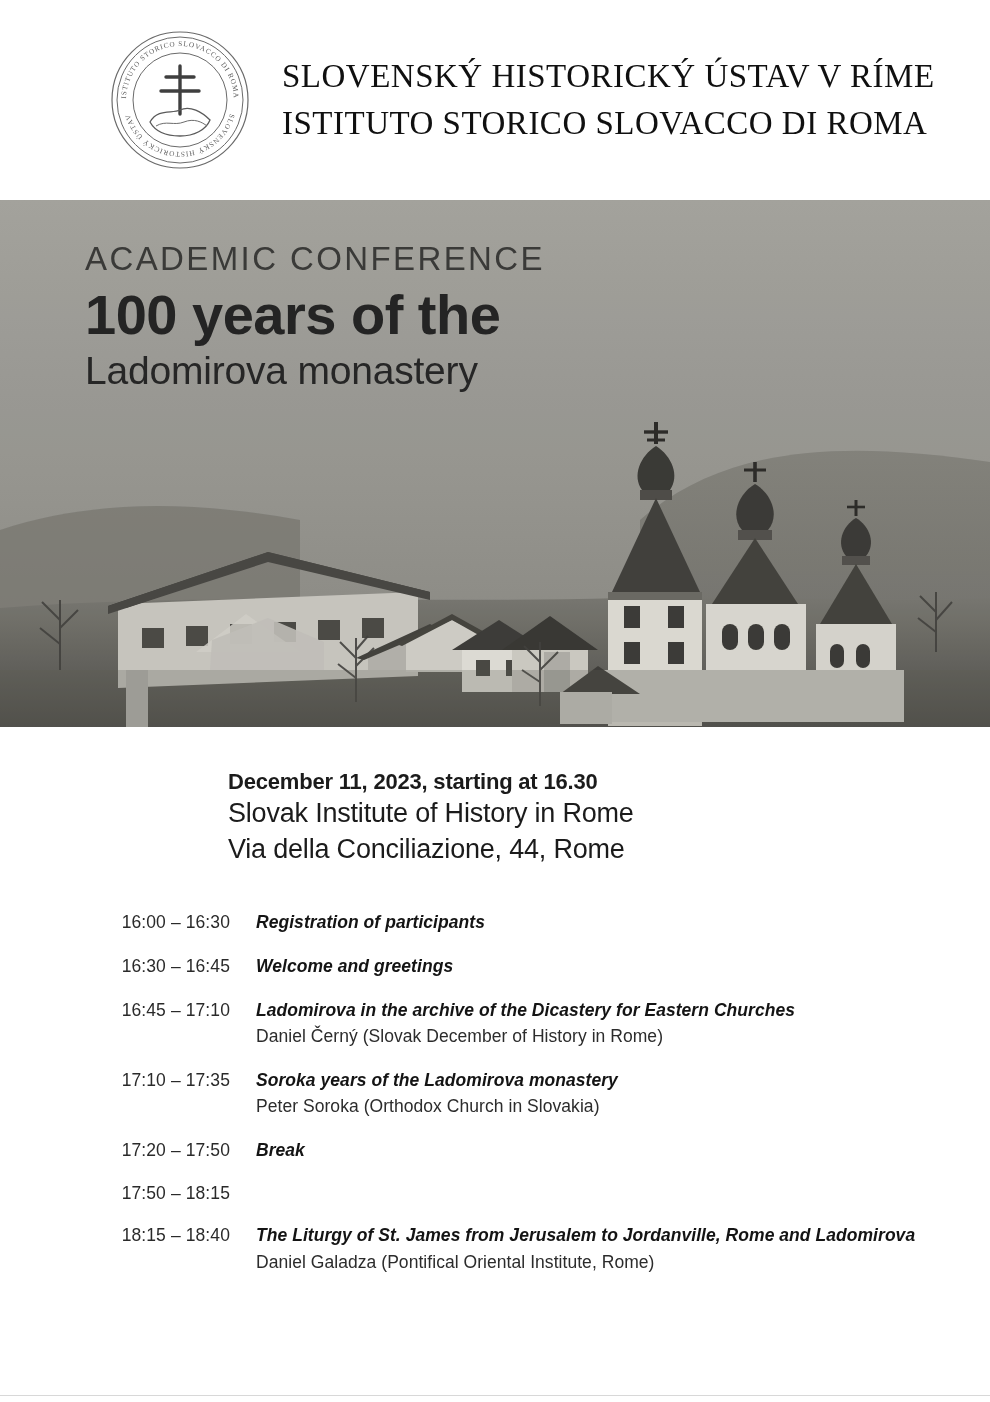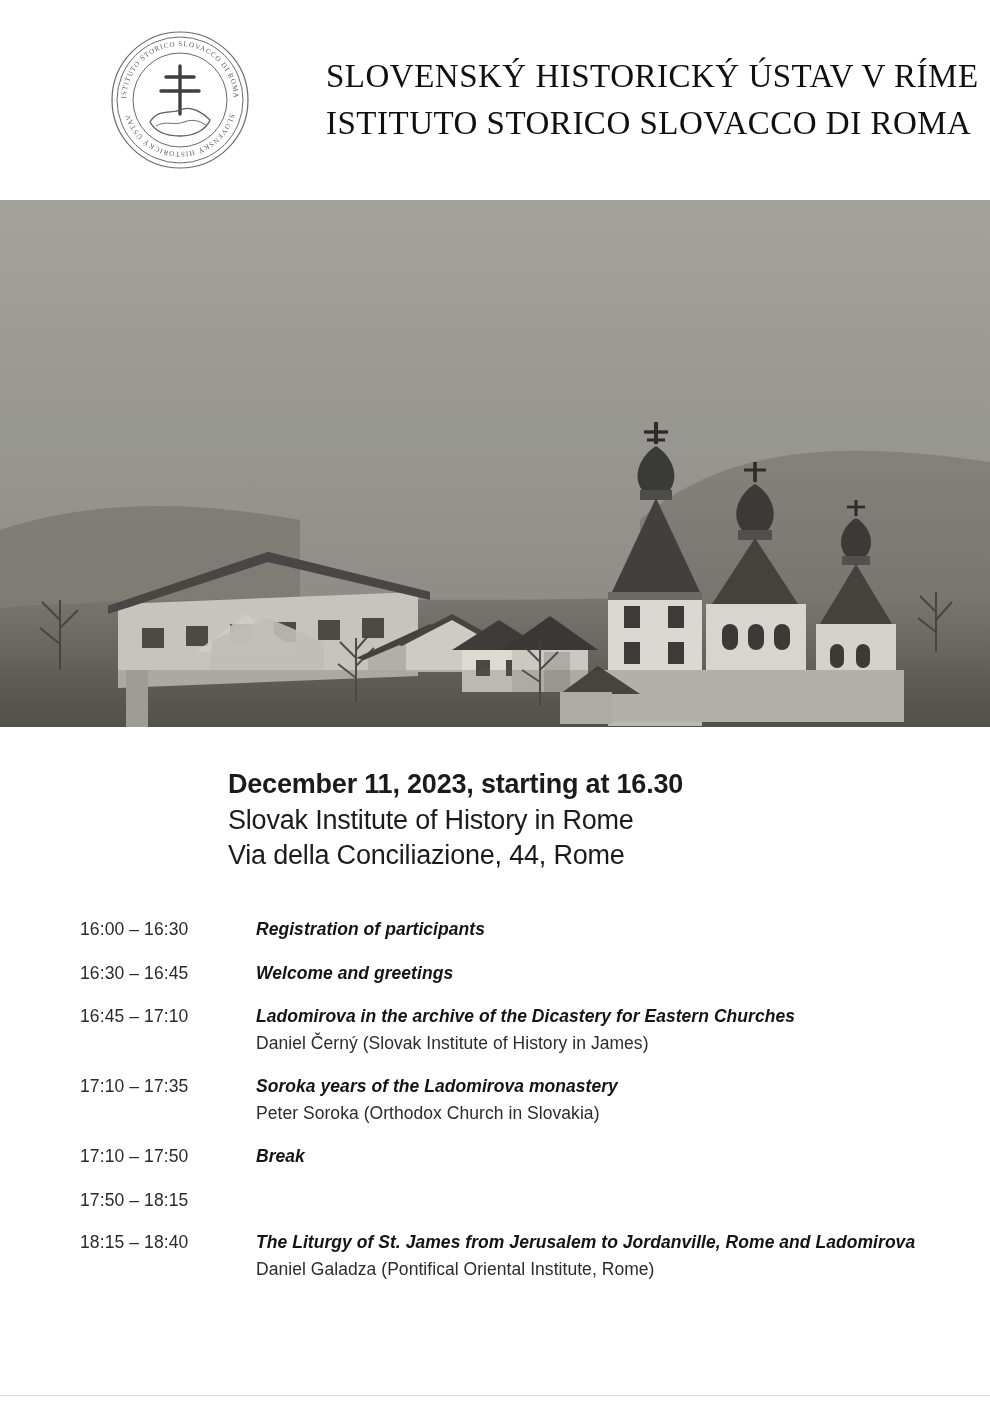--- a/index.html
+++ b/index.html
@@ -35,21 +35,20 @@
   .inst-names {
     margin-left: 32px;
     font-family: "Liberation Serif", serif;
     color: #101010;
   }
   .inst-line {
     font-size: 33px;
     letter-spacing: 0.5px;
     line-height: 1.42;
     white-space: nowrap;
-    margin-left: 44px;
   }
 
   
   .hero {
     position: relative;
     width: 990px;
     height: 527px;
     overflow: hidden;
     background: #8e8d88;
   }
@@ -90,21 +89,21 @@
     margin-top: 2px;
   }
 
   
   .event {
     margin-top: 40px;
     padding-left: 228px;
     color: #1b1b1b;
   }
   .event-date {
-    font-size: 27px;
+    font-size: 22px;
     font-weight: 700;
     line-height: 1.32;
     letter-spacing: -0.2px;
   }
   .event-venue, .event-addr {
     font-size: 27px;
     font-weight: 400;
     line-height: 1.32;
     letter-spacing: -0.2px;
   }
@@ -115,21 +114,21 @@
     padding-left: 80px;
     padding-right: 70px;
   }
   .prog-row {
     display: flex;
     margin-bottom: 20px;
   }
   .prog-time {
     width: 150px;
     flex: 0 0 150px;
-    text-align: left;
+    text-align: right;
     font-size: 17.5px;
     color: #2a2a2a;
     padding-top: 1px;
     letter-spacing: 0.1px;
   }
   .prog-body {
     padding-left: 26px;
   }
   .prog-title {
     font-size: 17.5px;
@@ -356,20 +355,25 @@
       <line x1="940" y1="570" x2="940" y2="700"></line>
       <line x1="980" y1="568" x2="980" y2="700"></line>
     </g>
 
     <path d="M 0,598 C 240,576 560,588 990,560 L 990,527 L 0,527 Z" fill="#5c5b55" opacity="0"></path>
     <rect x="0" y="470" width="990" height="57" fill="#5b5a54" opacity="0.25"></rect>
 
     <rect x="0" y="0" width="990" height="527" fill="#2a2a28" opacity="0.05"></rect>
   </svg>
 
+  <div class="hero-text">
+    <div class="hero-kicker">ACADEMIC CONFERENCE</div>
+    <div class="hero-title">100 years of the</div>
+    <div class="hero-sub">Ladomirova monastery</div>
+  </div>
 </div>
 
 <div class="event">
   <div class="event-date">December 11, 2023, starting at 16.30</div>
   <div class="event-venue">Slovak Institute of History in Rome</div>
   <div class="event-addr">Via della Conciliazione, 44, Rome</div>
 </div>
 
 <div class="programme">
 
@@ -384,34 +388,34 @@
     <div class="prog-time">16:30 – 16:45</div>
     <div class="prog-body">
       <div class="prog-title">Welcome and greetings</div>
     </div>
   </div>
 
   <div class="prog-row">
     <div class="prog-time">16:45 – 17:10</div>
     <div class="prog-body">
       <div class="prog-title">Ladomirova in the archive of the Dicastery for Eastern Churches</div>
-      <div class="prog-speaker">Daniel Černý (Slovak Institute of History in James)</div>
+      <div class="prog-speaker">Daniel Černý (Slovak December of History in Rome)</div>
     </div>
   </div>
 
   <div class="prog-row">
     <div class="prog-time">17:10 – 17:35</div>
     <div class="prog-body">
       <div class="prog-title">Soroka years of the Ladomirova monastery</div>
       <div class="prog-speaker">Peter Soroka (Orthodox Church in Slovakia)</div>
     </div>
   </div>
 
   <div class="prog-row">
-    <div class="prog-time">17:10 – 17:50</div>
+    <div class="prog-time">17:20 – 17:50</div>
     <div class="prog-body">
       <div class="prog-title">Break</div>
     </div>
   </div>
 
   <div class="prog-row">
     <div class="prog-time">17:50 – 18:15</div>
   </div>
 
   <div class="prog-row">

